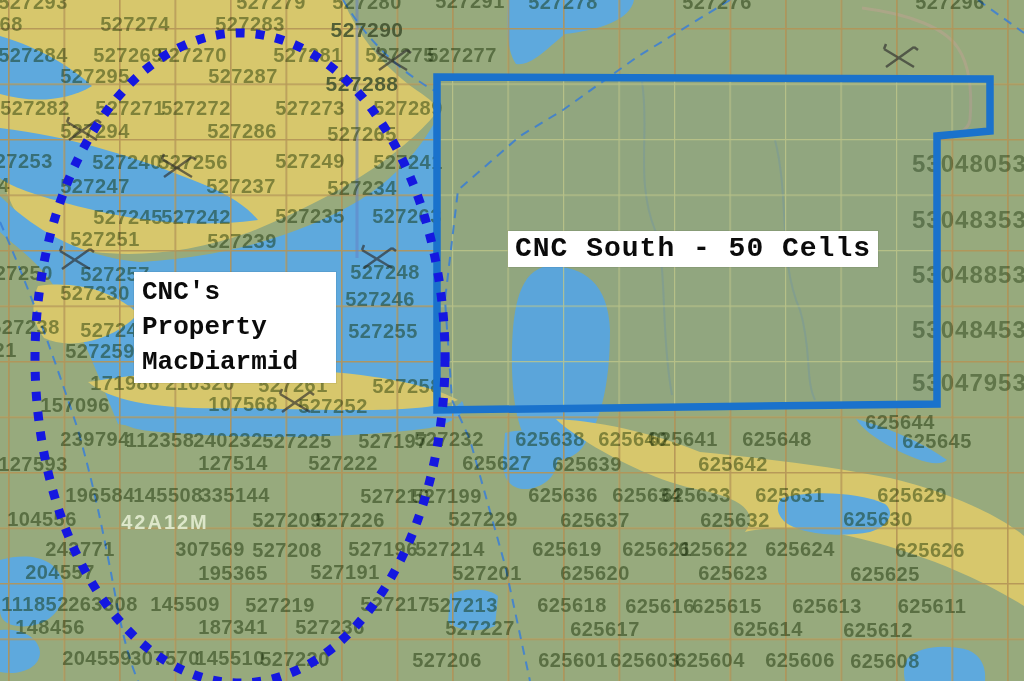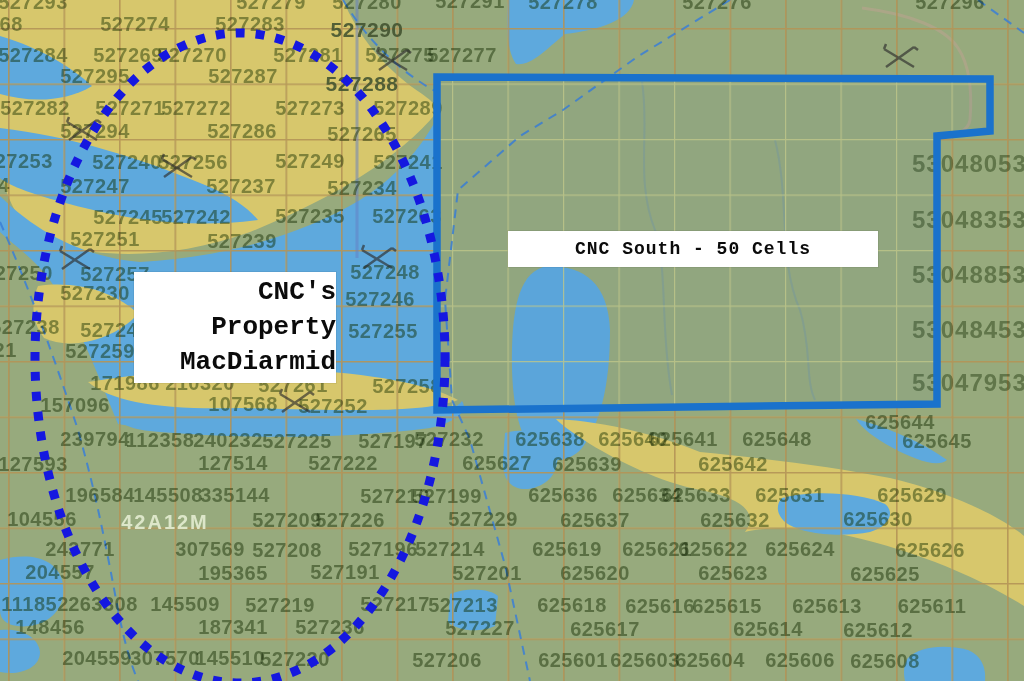--- a/index.html
+++ b/index.html
@@ -8,23 +8,23 @@
   #map-svg{position:absolute;left:0;top:0;}
   text{font-family:"Liberation Sans",sans-serif;font-weight:bold;}
   .claim{font-size:20px;opacity:.62;mix-blend-mode:multiply;letter-spacing:.5px;}
   .claim-right{font-size:24px;opacity:.55;mix-blend-mode:multiply;letter-spacing:1px;}
   .claim-dark{font-size:21px;fill:#41522f;opacity:.88;letter-spacing:.5px;}
   .sheet-label{font-size:20px;fill:#e3ecd0;opacity:.92;letter-spacing:2px;}
   .map-label{position:absolute;background:#ffffff;color:#0b0b0b;
              font-family:"Liberation Mono","DejaVu Sans Mono",monospace;
              font-weight:bold;box-shadow:0 0 0 1px rgba(0,0,0,0.06);}
   .label-property{left:134px;top:272px;width:194px;height:108px;
-                  font-size:26px;line-height:35px;padding:3px 0 0 8px;text-align:right;}
+                  font-size:26px;line-height:35px;padding:3px 0 0 8px;}
   .label-south{left:508px;top:231px;width:370px;height:36px;
-               font-size:18px;line-height:36px;text-align:center;
+               font-size:28px;line-height:36px;text-align:center;
                letter-spacing:1px;white-space:nowrap;}
 </style>
 </head>
 <body>
 
 <div id="stage">
   <svg id="map-svg" width="1024" height="681" viewBox="0 0 1024 681">
     <defs>
       <pattern id="gridKhaki" width="55.5" height="55.5" patternUnits="userSpaceOnUse" patternTransform="translate(8,28)">
         <path d="M0,0 H55.5 M0,0 V55.5" stroke="#c8cd87" stroke-opacity="0.8" stroke-width="2.4" fill="none"></path>

